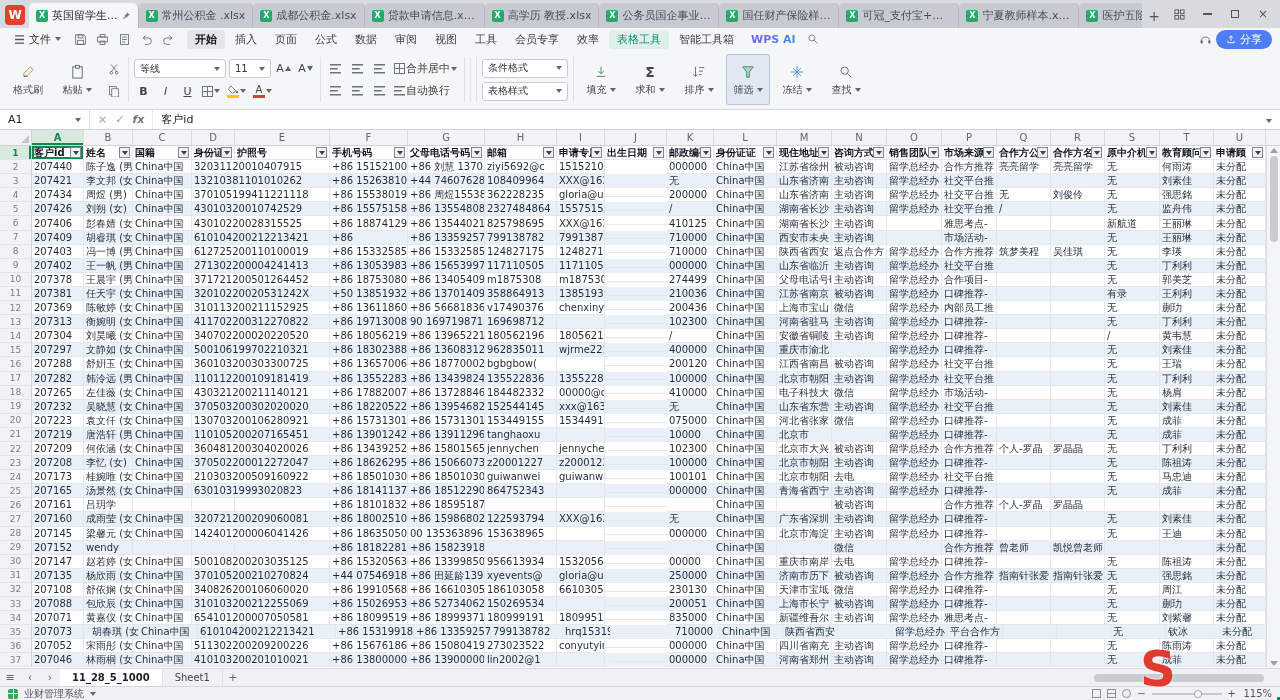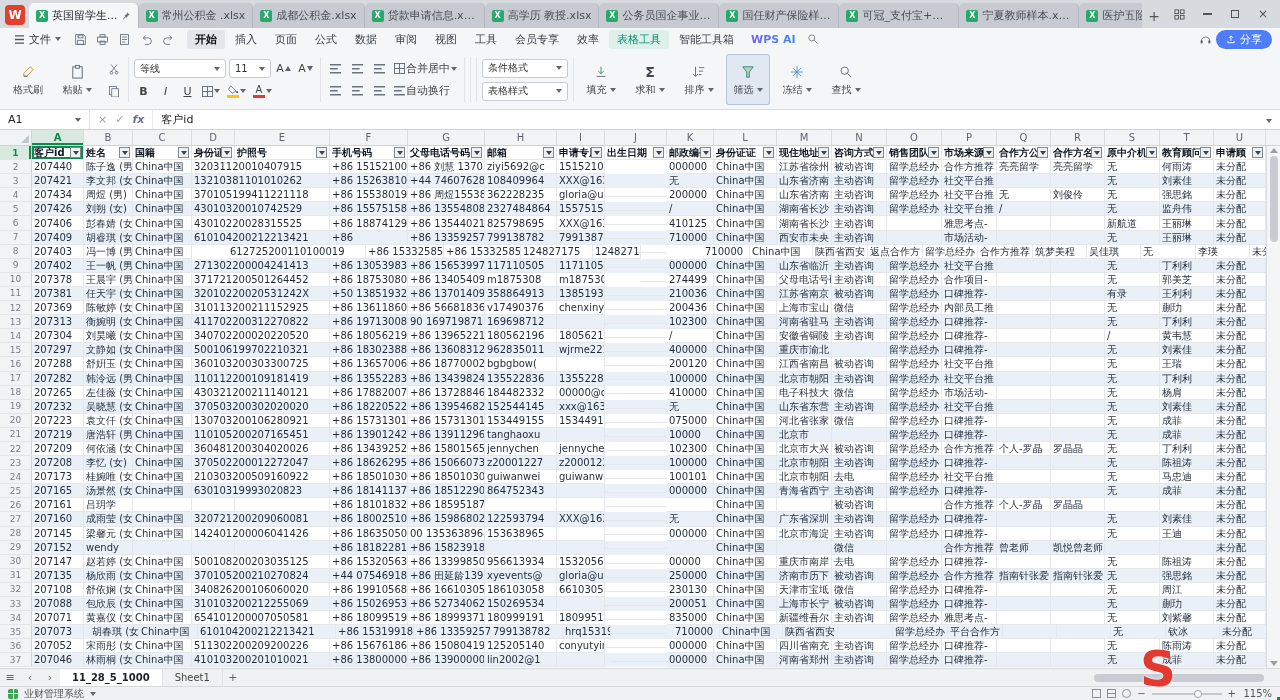--- a/index.html
+++ b/index.html
@@ -839,21 +839,21 @@
         <div class="cell" style="width: 54px;"></div>
         <div class="cell" style="width: 55px;">无</div>
         <div class="cell" style="width: 54px;">王丽琳</div>
         <div class="cell" style="width: 52px;">未分配</div>
       </div>
       <div class="grow">
         <div class="rownum">8</div>
         <div class="cell" style="width: 52px;">207403</div>
         <div class="cell" style="width: 49px;">冯一博 (男</div>
         <div class="cell" style="width: 59px;">China中国</div>
-        <div class="cell spill" style="width: 43px; margin-left: 36px;">
+        <div class="cell spill" style="width: 43px;">
           <span class="spilltext">612725200110100019</span>
         </div>
         <div class="cell" style="width: 95px;"></div>
         <div class="cell" style="width: 78px;">+86 15332585</div>
         <div class="cell" style="width: 77px;">+86 1533258500</div>
         <div class="cell" style="width: 72px;">124827175</div>
         <div class="cell" style="width: 48px;">124827175</div>
         <div class="cell ralign" style="width: 62px;">########</div>
         <div class="cell" style="width: 47px;">710000</div>
         <div class="cell" style="width: 63px;">China中国</div>
@@ -1569,21 +1569,21 @@
         <div class="rownum">36</div>
         <div class="cell" style="width: 52px;">207052</div>
         <div class="cell" style="width: 49px;">宋雨彤 (女</div>
         <div class="cell" style="width: 59px;">China中国</div>
         <div class="cell spill" style="width: 43px;">
           <span class="spilltext">511302200209200226</span>
         </div>
         <div class="cell" style="width: 95px;"></div>
         <div class="cell" style="width: 78px;">+86 15676186</div>
         <div class="cell" style="width: 77px;">+86 1508041990</div>
-        <div class="cell" style="width: 72px;">125205140</div>
+        <div class="cell" style="width: 72px;">273023522</div>
         <div class="cell" style="width: 48px;">conyutying</div>
         <div class="cell ralign" style="width: 62px;">2002/8/20</div>
         <div class="cell" style="width: 47px;">000000</div>
         <div class="cell" style="width: 63px;">China中国</div>
         <div class="cell" style="width: 55px;">四川省南充</div>
         <div class="cell" style="width: 55px;">主动咨询</div>
         <div class="cell" style="width: 55px;">留学总经办</div>
         <div class="cell" style="width: 55px;">口碑推荐-</div>
         <div class="cell" style="width: 54px;"></div>
         <div class="cell" style="width: 54px;"></div>

